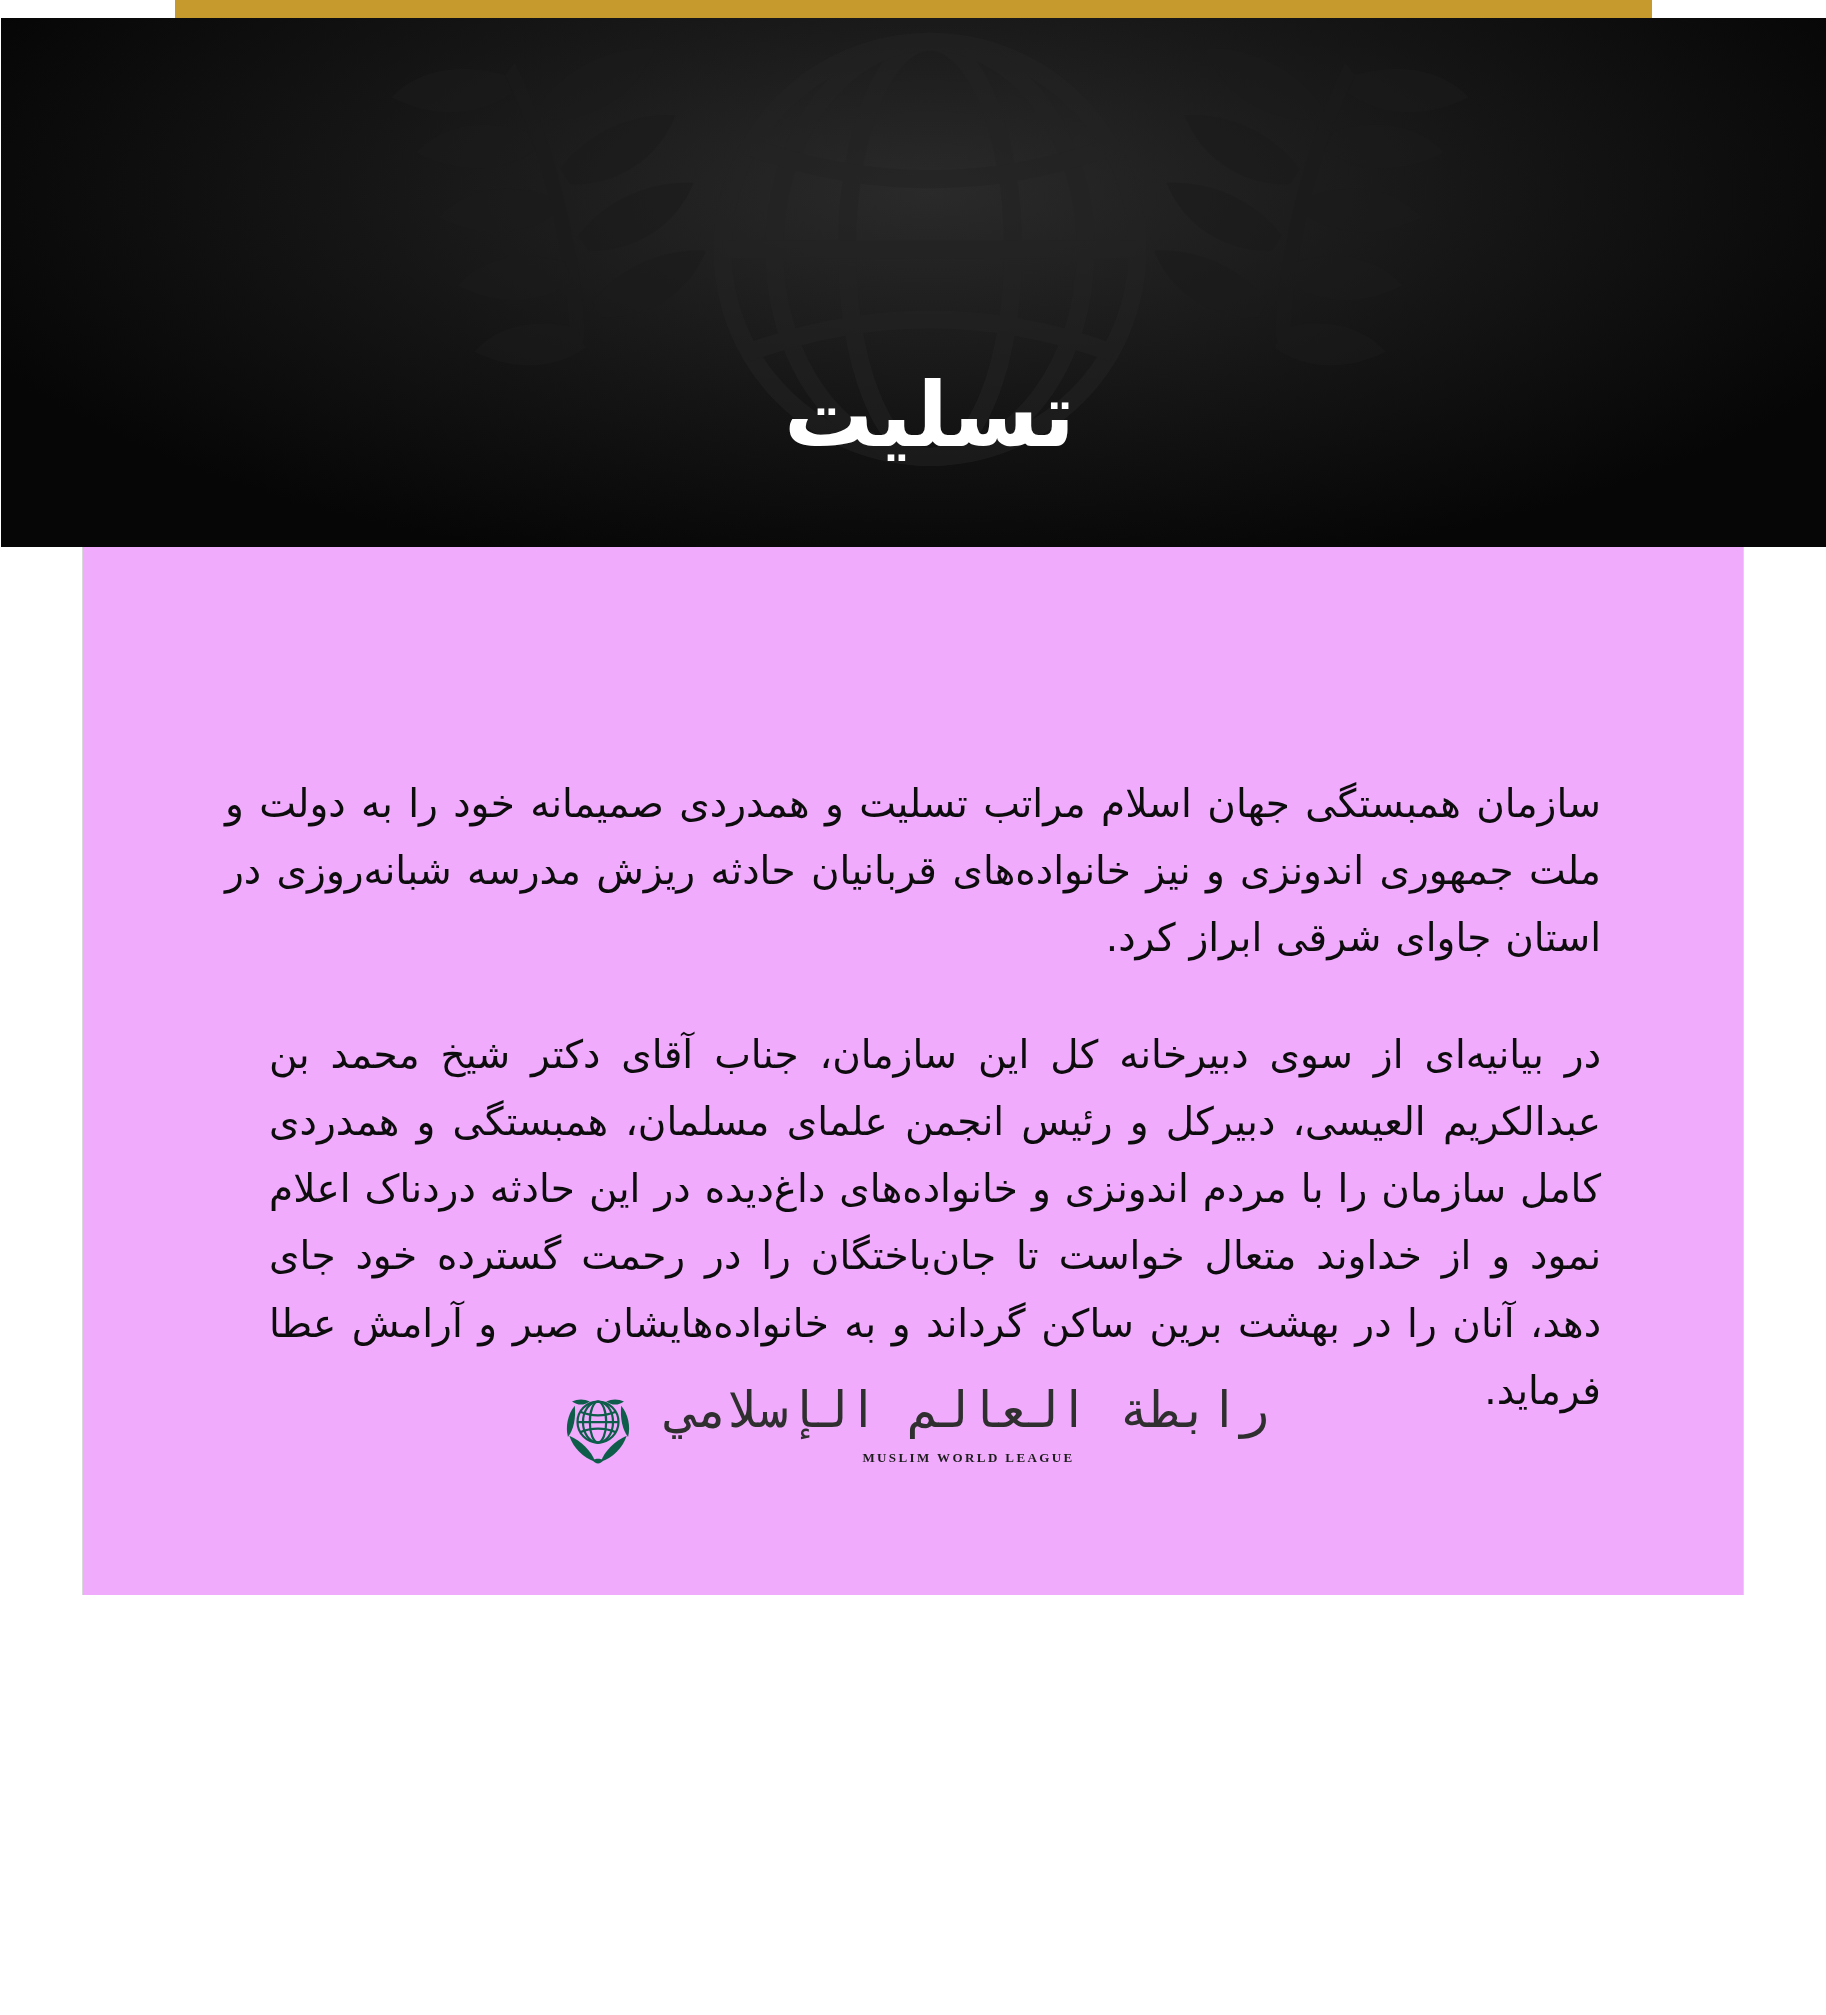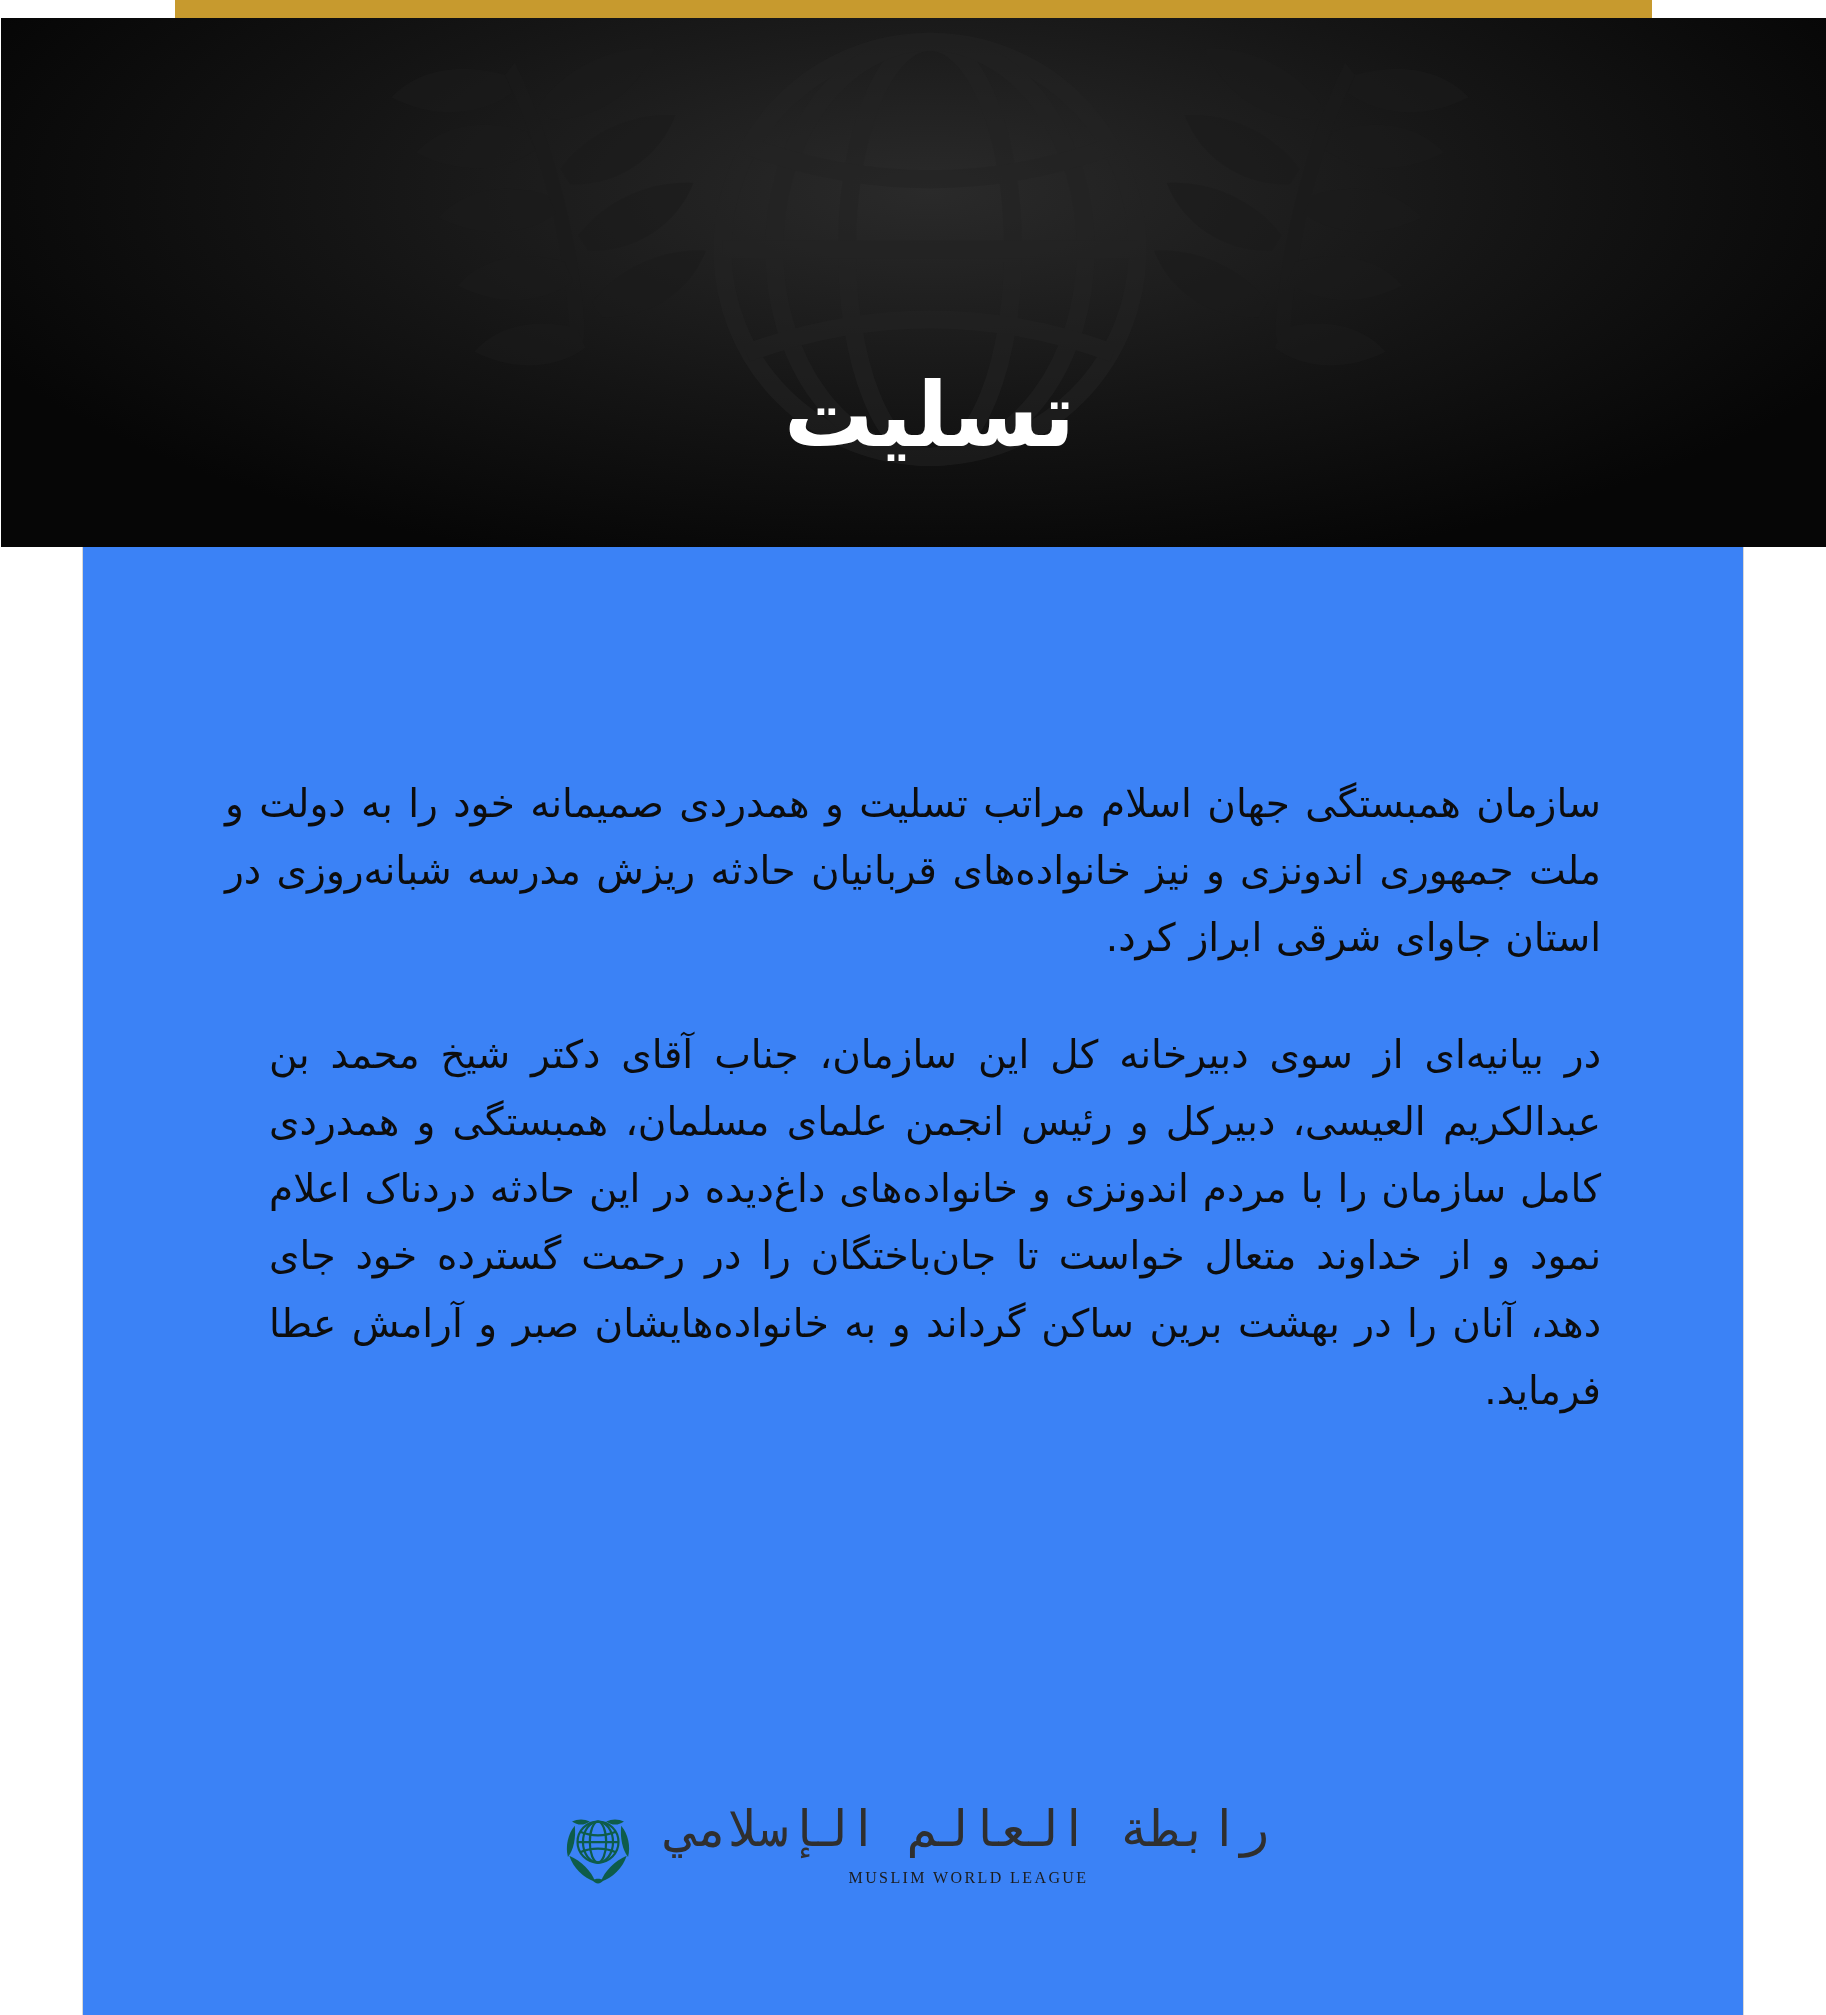--- a/index.html
+++ b/index.html
@@ -88,22 +88,22 @@
     direction: rtl;
     z-index: 3;
   }
 
   
   .sheet {
     position: absolute;
     top: 547px;
     left: 82px;
     width: 1662px;
-    height: 1468px;
-    background: #3b82f6;
+    height: 1048px;
+    background: #f0abfc;
     border-right: 1.4px solid #d8d8d8;
     border-left: 1.4px solid #d8d8d8;
     box-sizing: border-box;
   }
 
   .content {
     position: absolute;
     top: 223px;
     right: 142px;
     left: 142px;
@@ -144,25 +144,25 @@
   .wordmark-ar {
     font-family: Liberation Mono, monospace;
     font-size: 50px;
     color: #2f2f2f;
     line-height: 1;
     direction: rtl;
     letter-spacing: -2.8px;
   }
   .wordmark-en {
     font-family: "Liberation Serif", "DejaVu Serif", serif;
-    font-size: 16px;
+    font-size: 13px;
     letter-spacing: 2.4px;
     color: #1c1c1c;
     direction: ltr;
-    font-weight: 400;
+    font-weight: 700;
   }
   .footer-mark {
     width: 82px;
     height: 85px;
   }
   .footer-mark svg { width: 100%; height: 100%; display: block; }
 </style>
 </head>
 <body>
 

